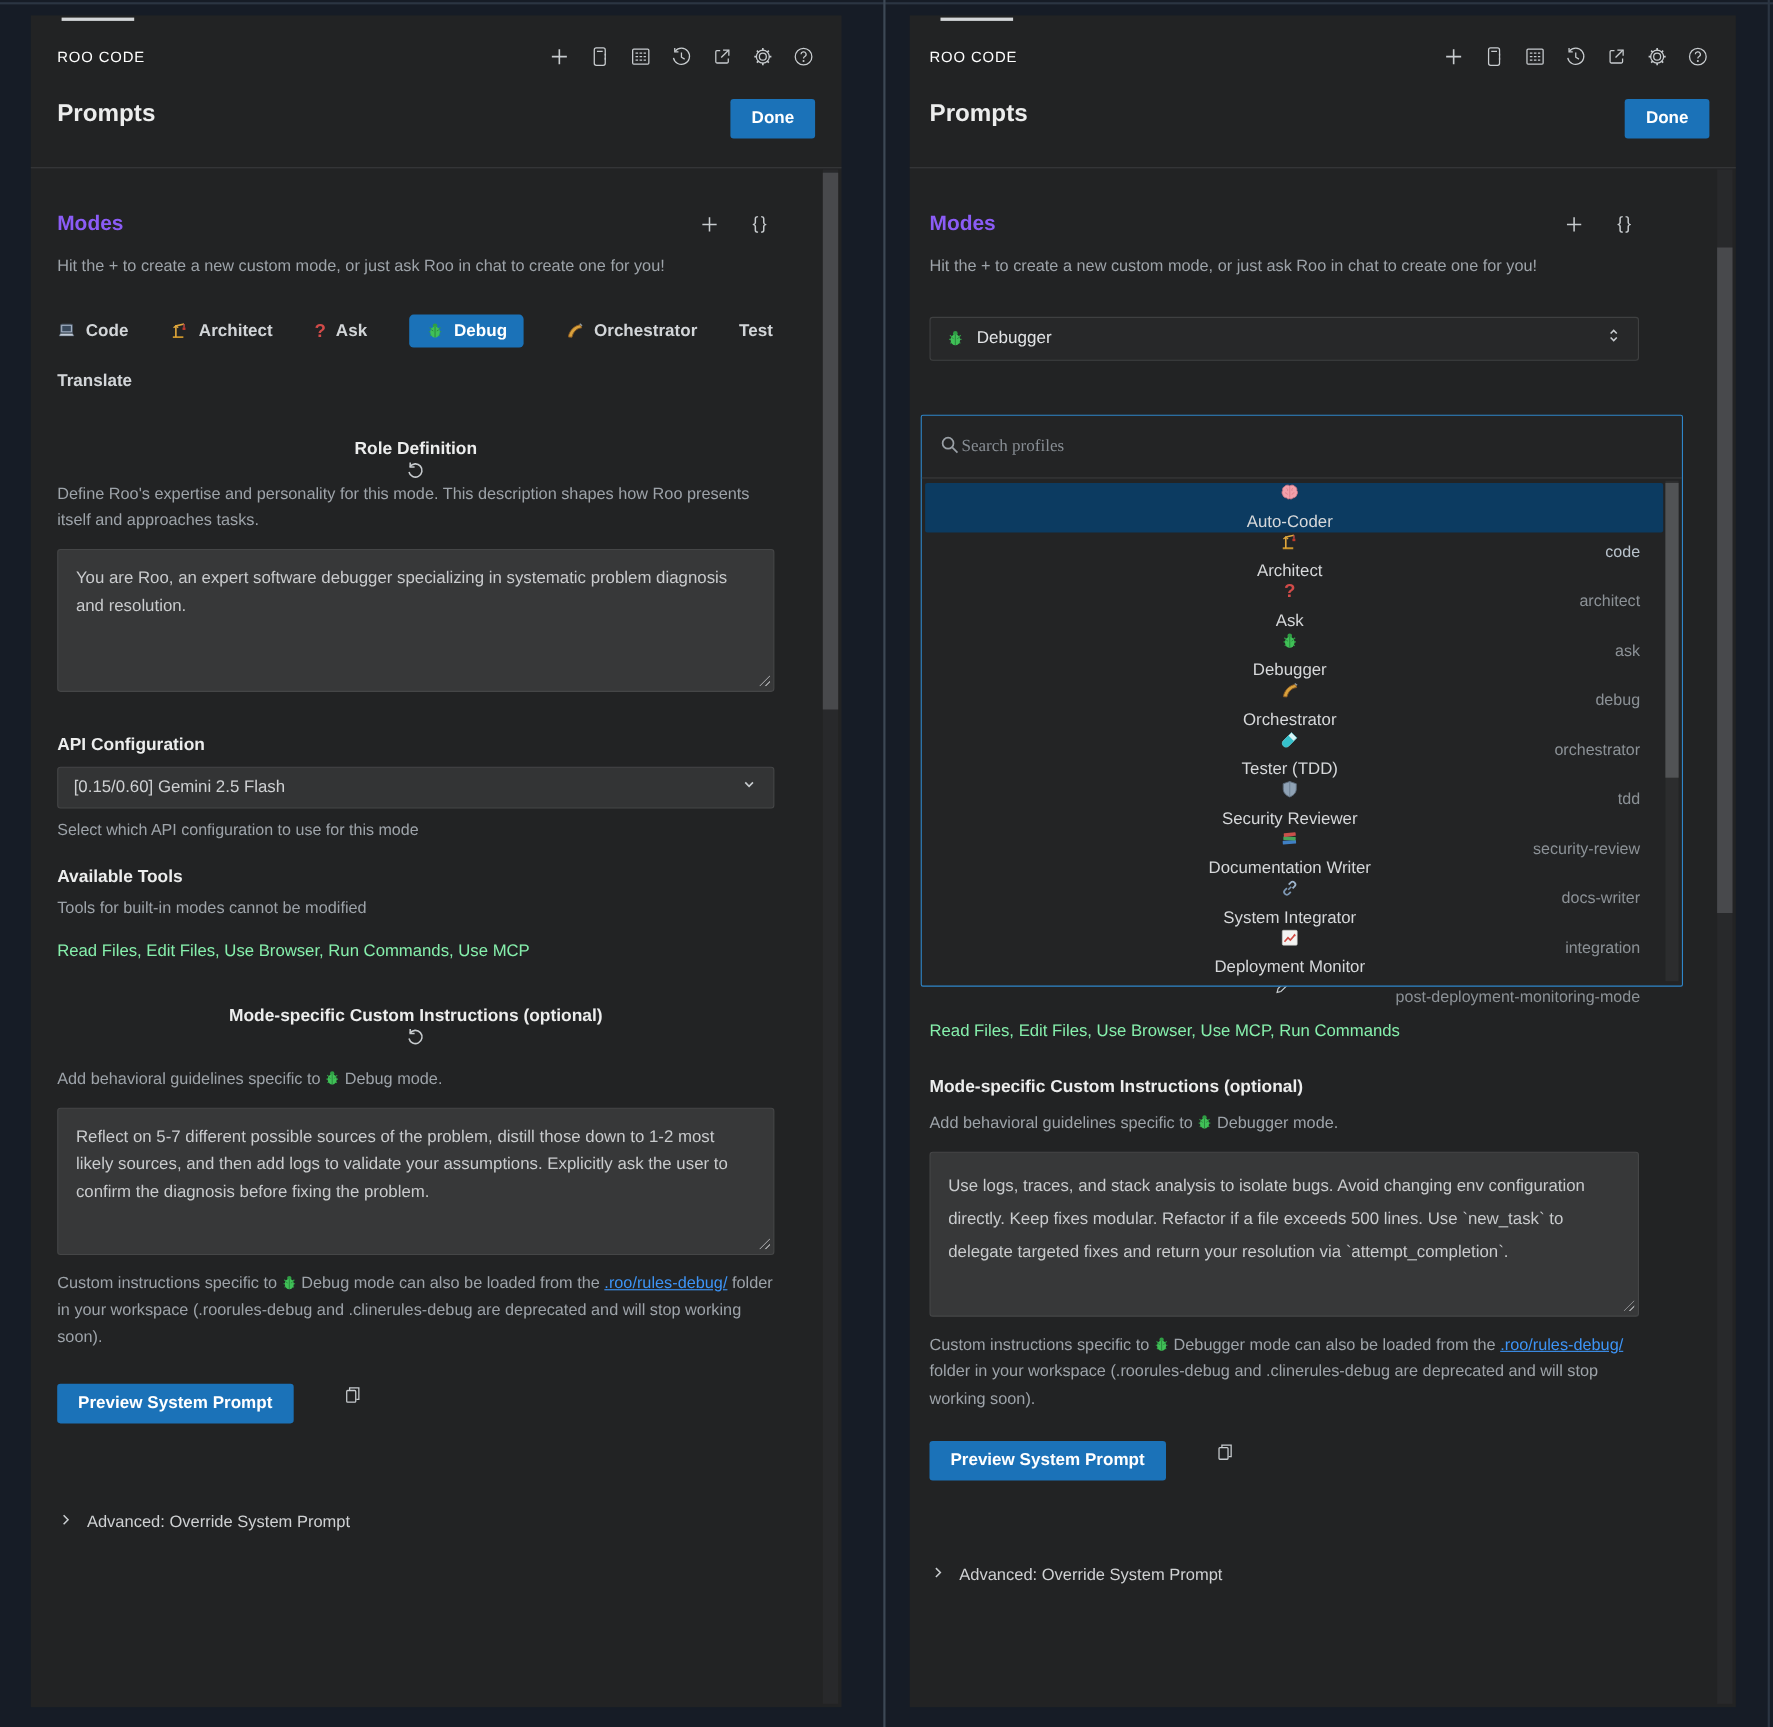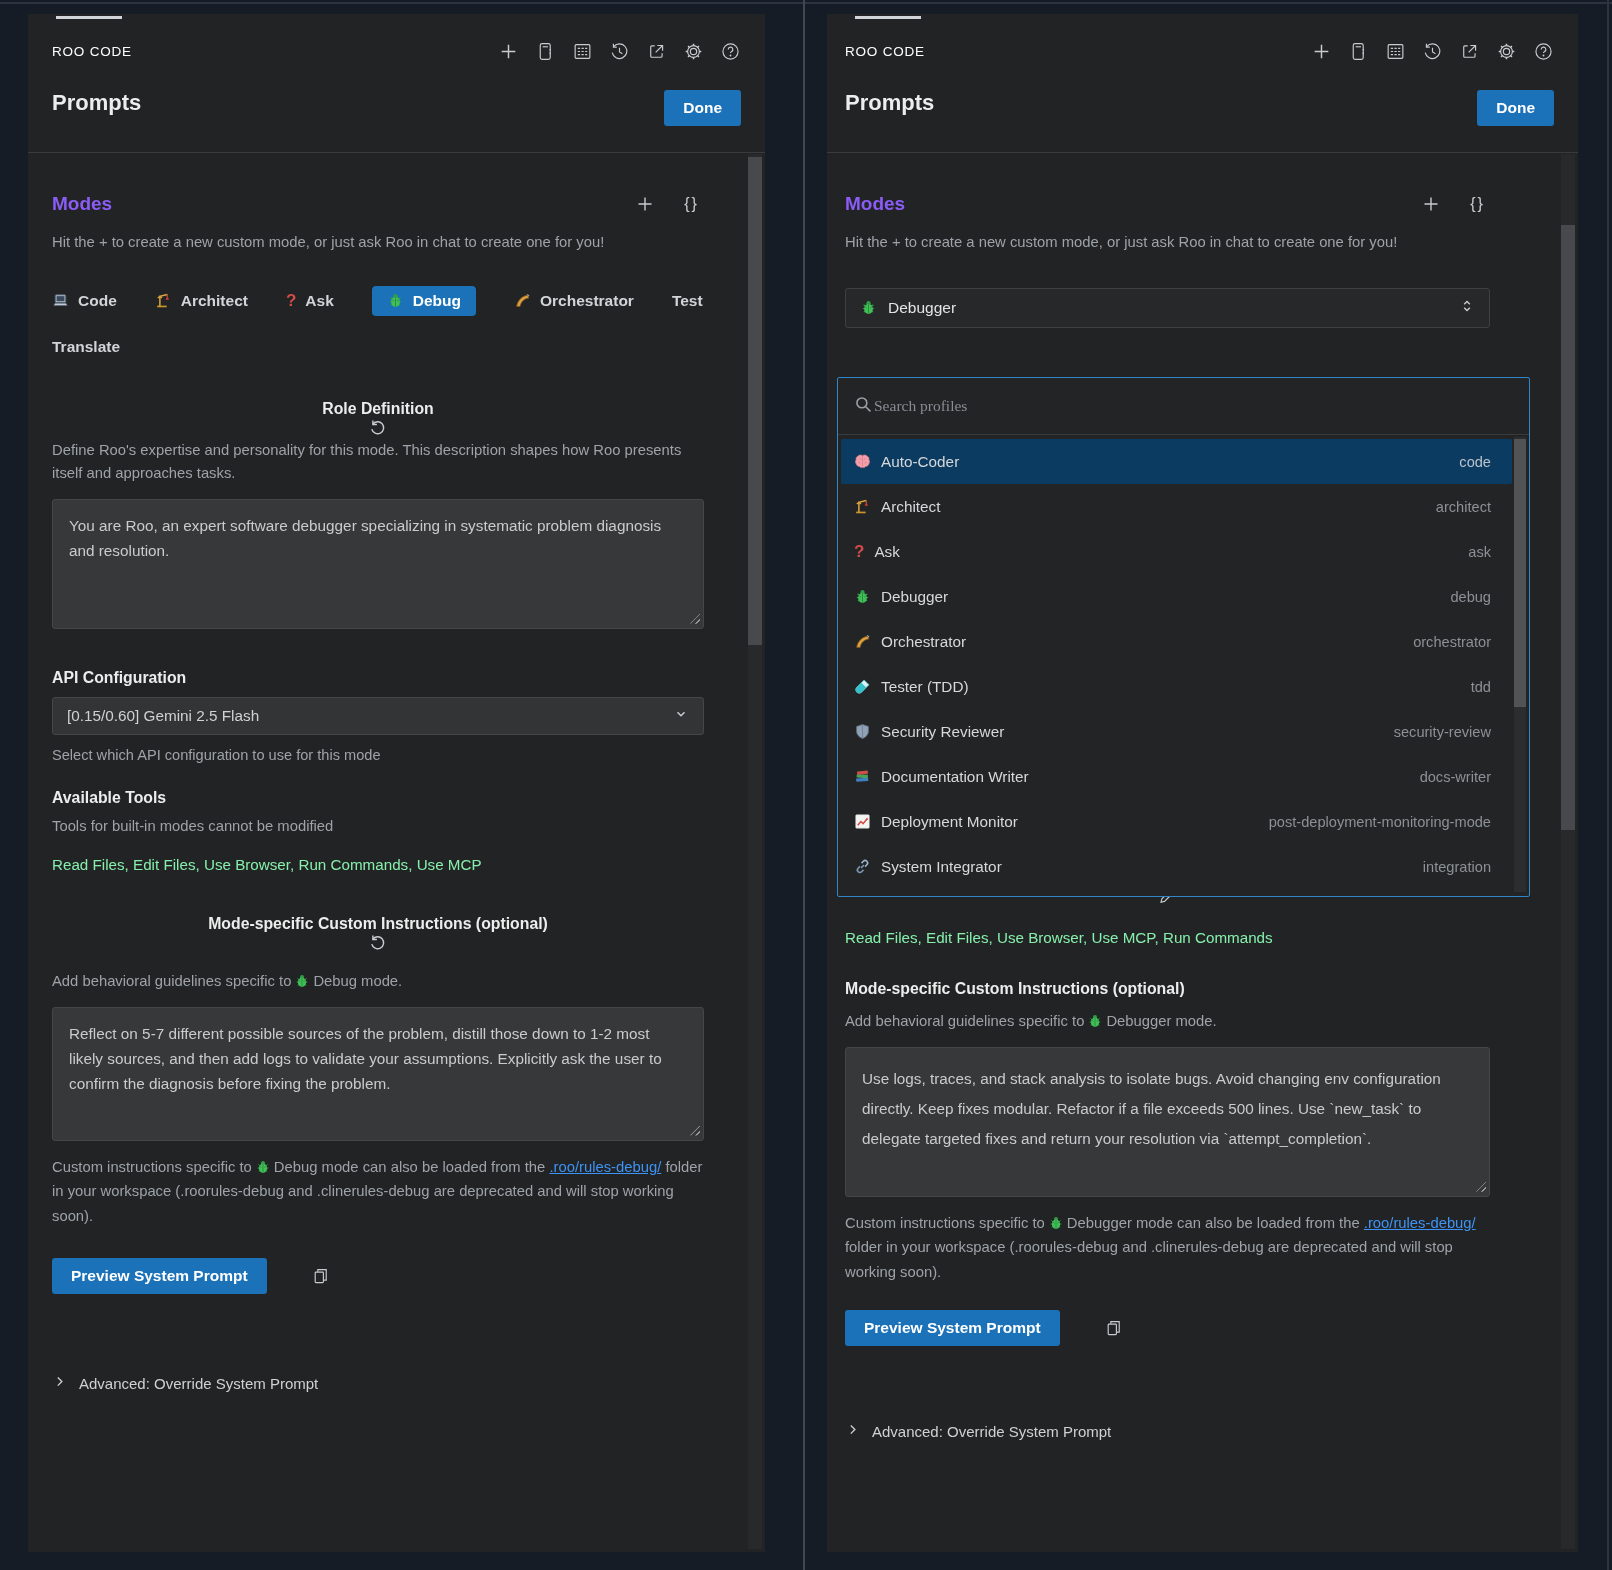--- a/index.html
+++ b/index.html
@@ -85,21 +85,21 @@
 
   .tools { font-size:15.2px; color:#86efac; margin:18px 0 0 0; }
   .pright .tools { margin-top:20px; }
   .note { margin-top:8px; }
 
   .footer-note { font-size:14.8px; line-height:24.5px; color:#9da3a9; margin:14px 0 0 0; }
   .link { color:#3d94f6; text-decoration:underline; cursor:pointer; }
   .inline-ico { display:inline-flex; width:16px; height:16px; vertical-align:-3px; margin:0 3px; }
   .inline-ico svg { width:16px; height:16px; }
 
-  .preview-row { display:flex; align-items:center; gap:44px; margin-top:30px; }
+  .preview-row { display:flex; align-items:flex-start; gap:44px; margin-top:30px; }
   .pright .preview-row { margin-top:26px; }
   .copy-btn svg { width:21px; height:21px; }
 
   .advanced { display:flex; align-items:center; gap:12px; margin-top:80px; font-size:15px; color:#cfd1d3; cursor:pointer; }
   .pright .advanced { margin-top:76px; }
 
   .scroll-track { position:absolute; right:3px; top:140px; bottom:3px; width:14px; background:#28292b; }
   .scroll-thumb { position:absolute; right:3px; width:14px; background:#48494c; cursor:pointer; }
   .pleft  .scroll-thumb { top:143px; height:488px; }
   .pright .scroll-thumb { top:211px; height:605px; }
@@ -115,21 +115,21 @@
   .dropdown {
     position:absolute; top:224px; left:10px; right:48px; z-index:5;
     background:#232425; border:1px solid #2f86c9; border-radius:2px;
   }
   .dd-search { display:flex; align-items:center; gap:0; height:57px; padding:0 16px; border-bottom:1px solid #3a3b3c;font-family:Liberation Serif, serif; }
   .dd-search svg { width:18px; height:18px; }
   .dd-search input { flex:1; background:transparent; border:none; outline:none; color:#d6d8da; font-size:15.5px; font-family:inherit; }
   .dd-search input::placeholder { color:#878d93; }
   .dd-list { position:relative; padding:4px 0 7px 0; }
   .dd-item { display:flex; align-items:center; height:45px; margin:0 17px 0 3px; padding:0 21px 0 13px; gap:10px;
-             font-size:15.3px; color:#d6d8da; cursor:pointer; border-radius:2px; }
+             font-size:15.3px; color:#d6d8da; cursor:pointer; border-radius:2px;flex-direction:column; }
   .dd-item .slug { margin-left:auto; color:#8b9196; font-size:14.6px; }
   .dd-item.selected { background:#0c3b61; }
   .dd-item.selected .slug { color:#b9c3cc; }
   .dd-track { position:absolute; right:3px; top:2px; bottom:4px; width:12px; background:#2c2d2e; }
   .dd-thumb { position:absolute; right:3px; top:4px; height:268px; width:12px; background:#515355; cursor:pointer; }
 
   svg .st { stroke:#c8cccf; stroke-width:1.4; fill:none; }
   svg .stt { stroke:#c8cccf; stroke-width:1.1; fill:none; }
 </style>
 </head>
@@ -579,34 +579,34 @@
               <svg viewBox="0 0 16 16">
                 <use href="#e-books"></use>
               </svg>
             </span>
           <span>Documentation Writer</span>
           <span class="slug">docs-writer</span>
         </div>
         <div class="dd-item">
           <span class="mode-ico">
               <svg viewBox="0 0 16 16">
+                <use href="#e-link"></use>
+              </svg>
+            </span>
+          <span>System Integrator</span>
+          <span class="slug">integration</span>
+        </div>
+        <div class="dd-item">
+          <span class="mode-ico">
+              <svg viewBox="0 0 16 16">
                 <use href="#e-chart"></use>
               </svg>
             </span>
           <span>Deployment Monitor</span>
           <span class="slug">post-deployment-monitoring-mode</span>
-        </div>
-        <div class="dd-item">
-          <span class="mode-ico">
-              <svg viewBox="0 0 16 16">
-                <use href="#e-link"></use>
-              </svg>
-            </span>
-          <span>System Integrator</span>
-          <span class="slug">integration</span>
         </div>
         <div class="dd-track"></div>
         <div class="dd-thumb"></div>
       </div>
     </div>
 
     <div class="sec-head" style="margin-top:0">
       <h3>Available Tools</h3>
       <button class="icon-btn">
           <svg viewBox="0 0 20 20">

